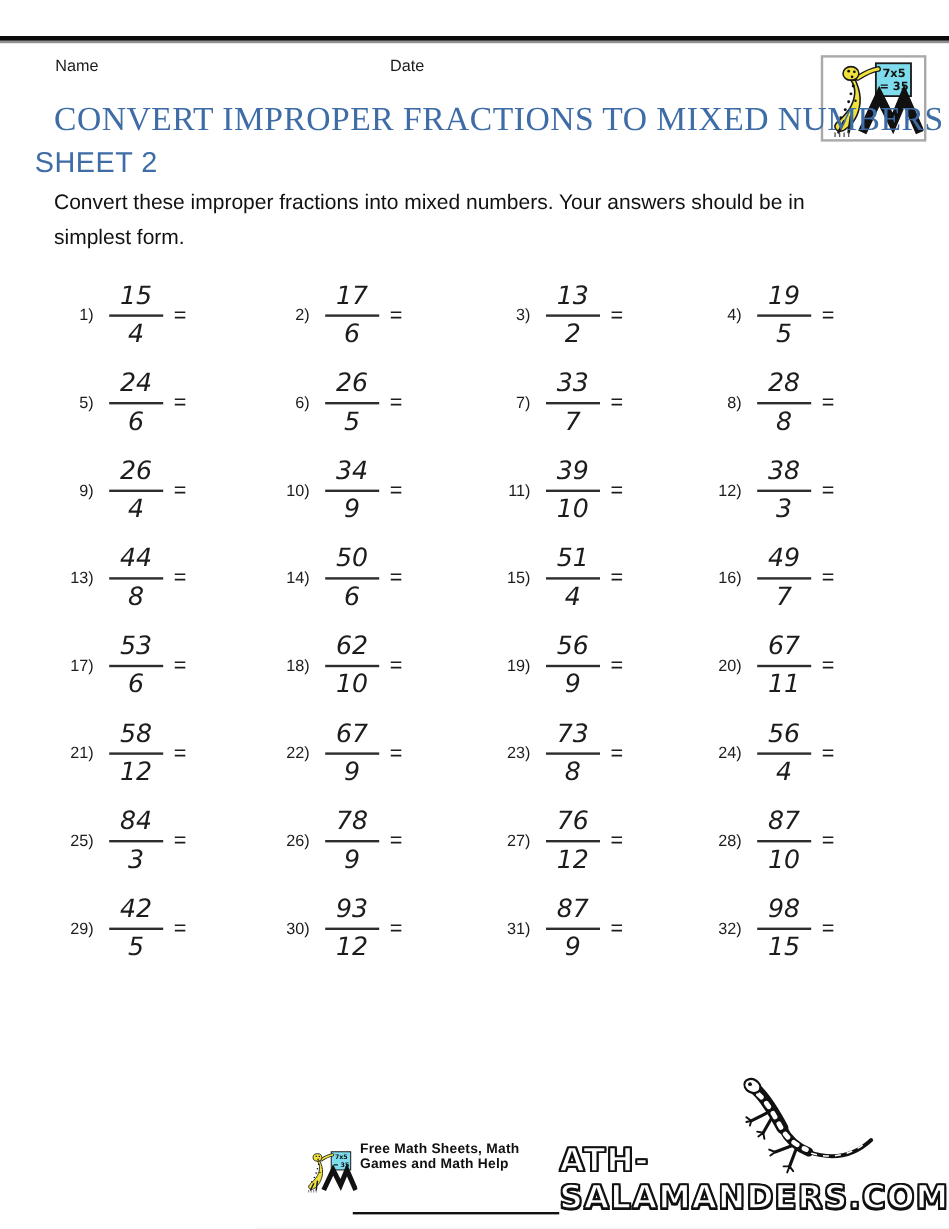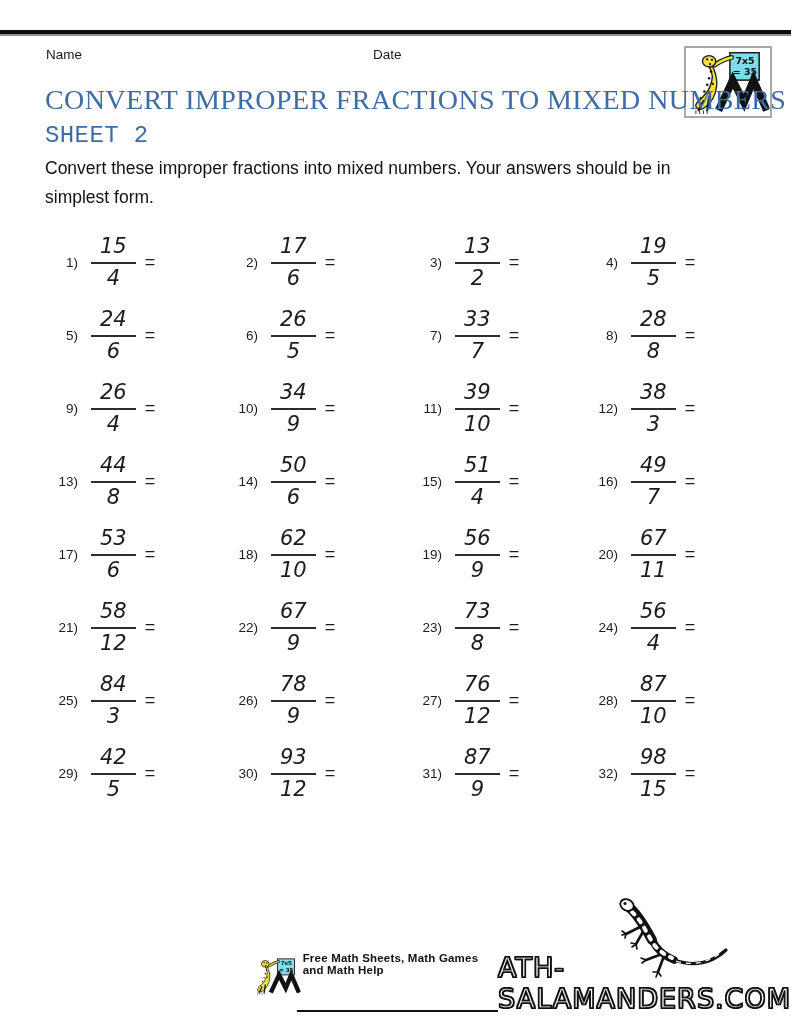--- a/index.html
+++ b/index.html
@@ -6,30 +6,30 @@
   html,body { background:#e8e8e8; }
   .page {
     position:relative; width:791px; height:1024px; margin:0 auto;
     background:#ffffff; overflow:hidden;
     font-family:"Liberation Sans", sans-serif; color:#1c1c1c;
   }
   .top-rule-black { position:absolute; left:0; top:30px; width:791px; height:4px; background:#0b0b0b; }
   .top-rule-gray  { position:absolute; left:0; top:34px; width:791px; height:2px; background:#8f8f8f; }
 
   .name-label { position:absolute; left:46px;  top:47px; font-size:13.5px; font-weight:500; color:#1a1a1a; }
-  .date-label { position:absolute; left:325px; top:47px; font-size:13.5px; font-weight:500; color:#1a1a1a;margin-left:48px; }
+  .date-label { position:absolute; left:325px; top:47px; font-size:13.5px; font-weight:500; color:#1a1a1a; }
 
   .logo-box {
     position:absolute; left:684px; top:46px; width:88px; height:72px;
     border:2px solid #a9a9a9; background:#fff;
   }
   .logo-box svg { width:100%; height:100%; }
 
   .title-line1 { position:absolute; left:45px; top:84px;  font-family:"Liberation Serif", serif; font-size:28px; letter-spacing:.4px; }
-  .title-line2 { position:absolute; left:45px; top:122px; font-family:Liberation Mono, monospace; font-size:24px; letter-spacing:.4px; }
+  .title-line2 { position:absolute; left:29px; top:122px; font-family:Liberation Sans, sans-serif; font-size:24px; letter-spacing:.4px; }
 
   .instr { position:absolute; left:45px; font-size:17.5px; color:#111; }
   .instr-1 { top:158px; }
   .instr-2 { top:187px; }
 
   .problems {
     position:absolute; left:40px; top:226px; width:716px;
     display:grid; grid-template-columns:180px 184px 176px 176px; grid-auto-rows:73px;
   }
   .problem { display:flex; align-items:center; }
@@ -41,21 +41,21 @@
   .eq   { margin-left:9px; font-size:18px; color:#1c1c1c; }
 
   .footer { position:absolute; left:252px; top:938px; display:flex; align-items:flex-end; }
   .footer-art { width:62px; height:76px; margin-right:-4px; }
   .footer-text { display:flex; flex-direction:row; }
   .footer-tagline {
     font-size:11.5px; font-weight:bold; color:#111; letter-spacing:.2px;
     border-bottom:2.5px solid #111; padding:0 4px 4px 6px; margin-bottom:2px;
   }
   .footer-site {
-    font-family:"DejaVu Sans", sans-serif; font-size:27px; font-weight:normal; letter-spacing:1px;
+    font-family:"DejaVu Sans", sans-serif; font-size:27px; font-weight:bold; letter-spacing:1px;
     color:#ffffff; -webkit-text-stroke:1.4px #111;
     text-shadow:-1px -1px 0 #111, 1px -1px 0 #111, -1px 1px 0 #111, 1px 1px 0 #111;
   }
   .gecko { position:absolute; left:612px; top:892px; width:126px; height:90px; }
   .hidden-defs { position:absolute; width:0; height:0; overflow:hidden; }
 </style>
 </head>
 <body>
 
 <div class="page">

